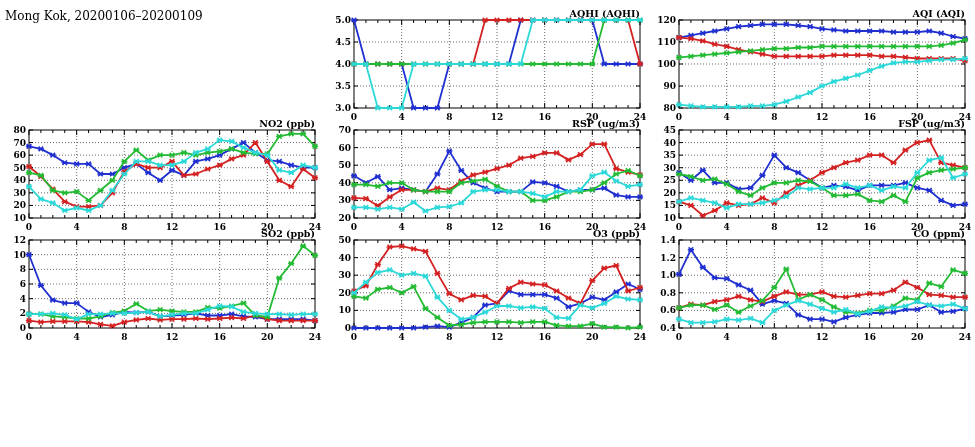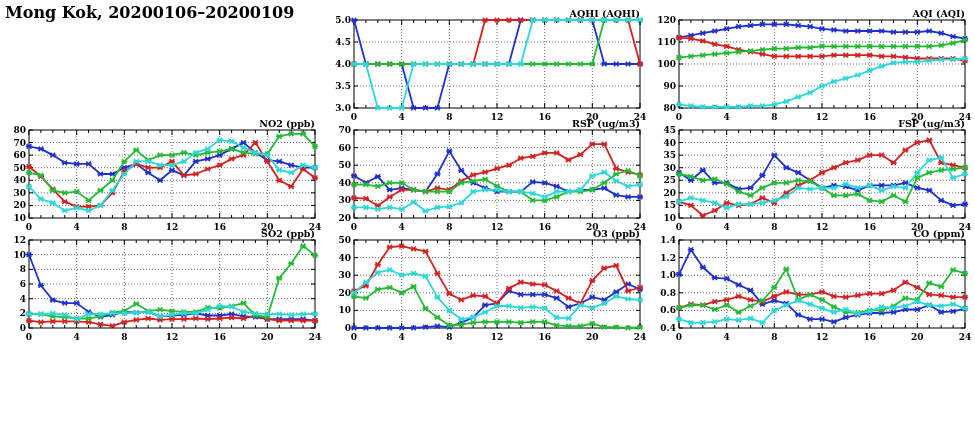--- a/index.html
+++ b/index.html
@@ -1,21 +1,21 @@
 <!DOCTYPE html>
 <html><head>
 <meta charset="utf-8">
 <style>
   html,body{margin:0;padding:0;}
   body{
     width:975px;height:447px;position:relative;background:#ffffff;
     font-family:"DejaVu Serif", serif;overflow:hidden;
   }
   #page-title{
-    position:absolute;left:5px;top:3px;font-size:16px;font-weight:bold;color:#000;
+    position:absolute;left:5px;top:9px;font-size:12px;font-weight:normal;color:#000;
     letter-spacing:0px;
   }
   .chart{position:absolute;width:315px;height:118px;}
   .chart svg{display:block;overflow:visible;}
   .chart text{font-family:"DejaVu Serif", serif;font-weight:bold;fill:#000;}
   .ctitle{font-size:9.5px;}
   .tick-label{font-size:9px;}
 </style>
 </head>
 <body>

